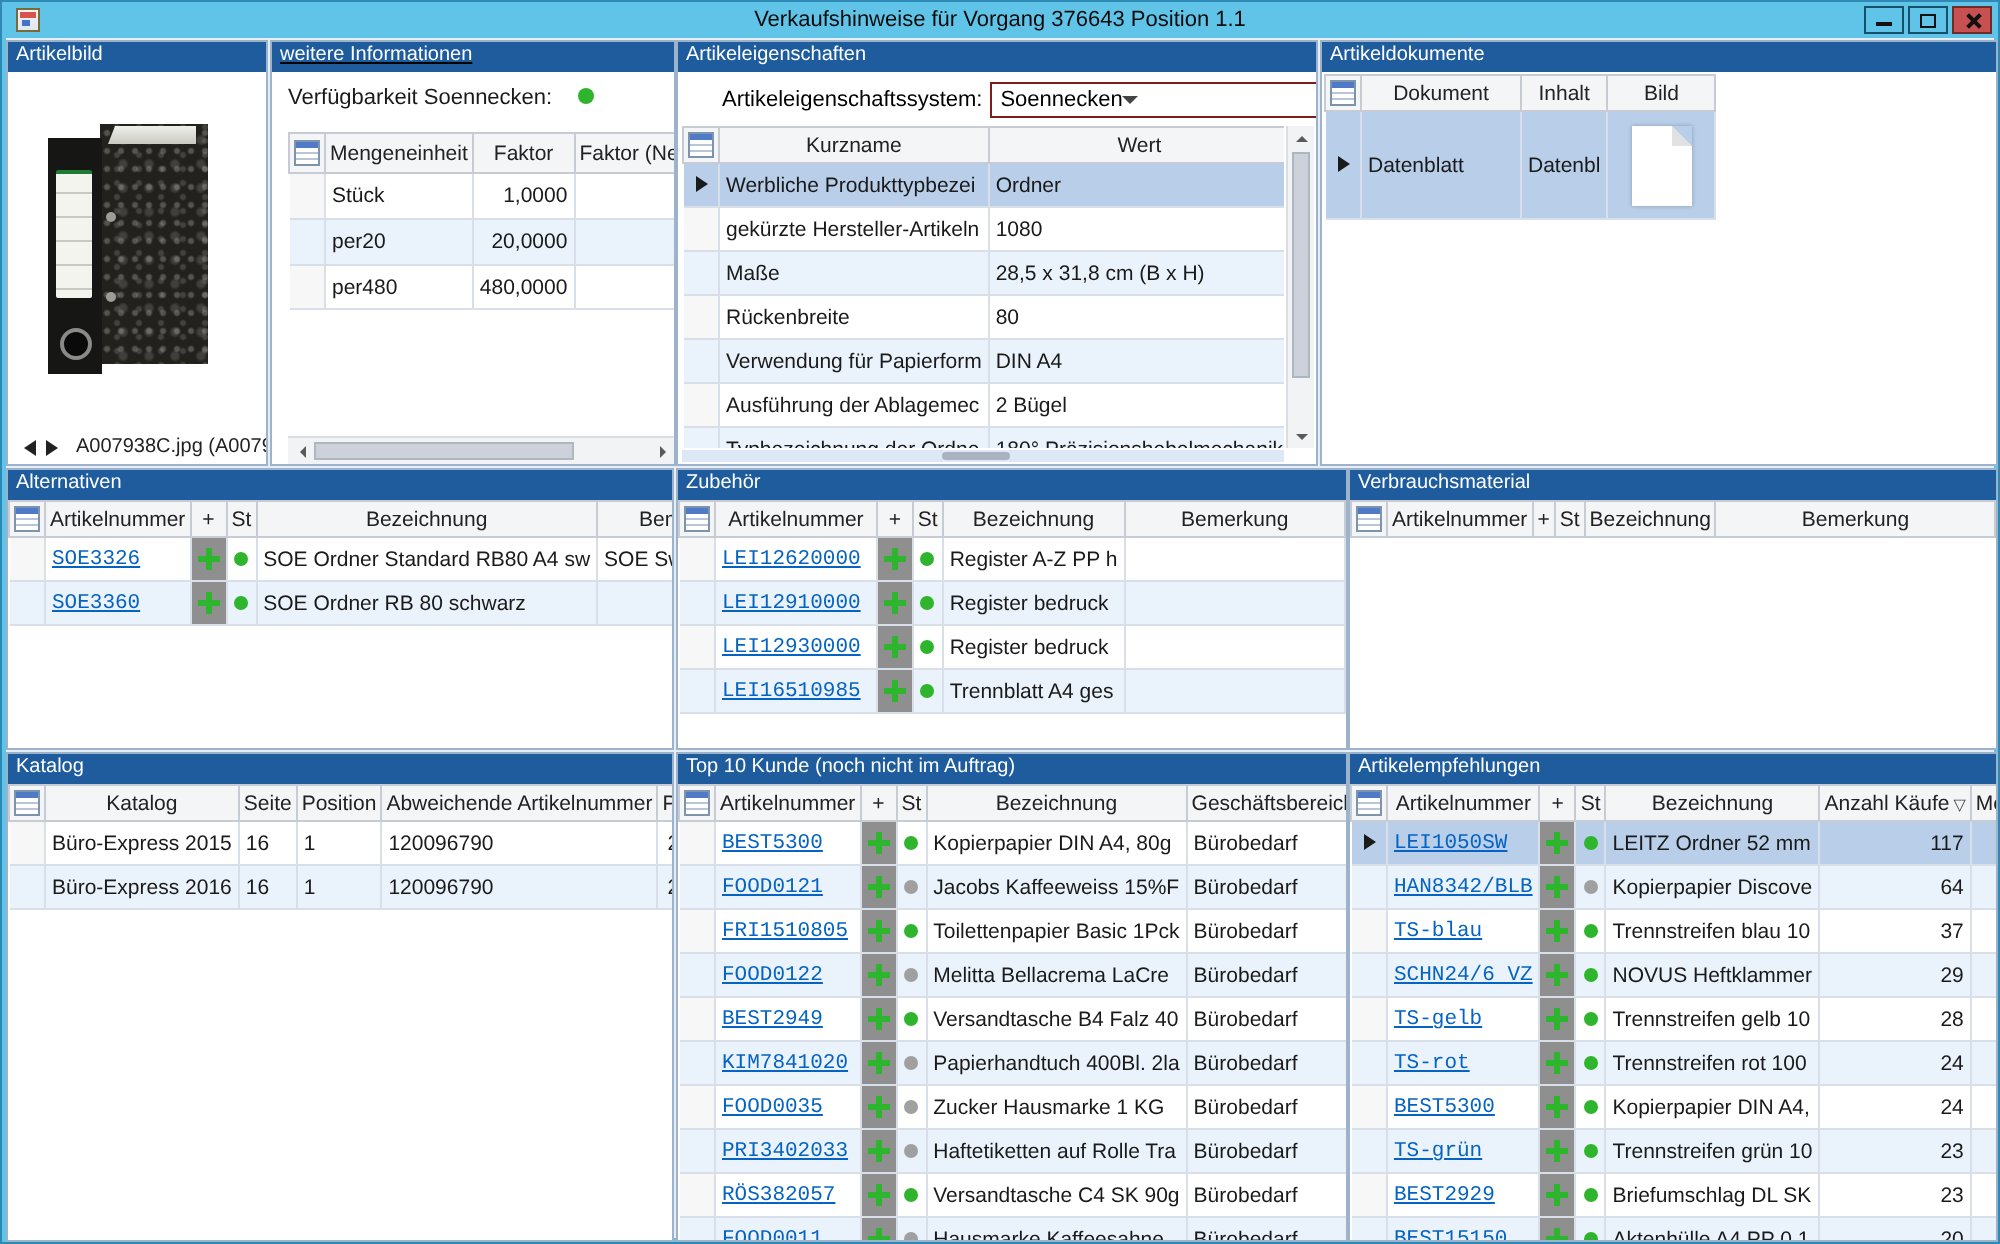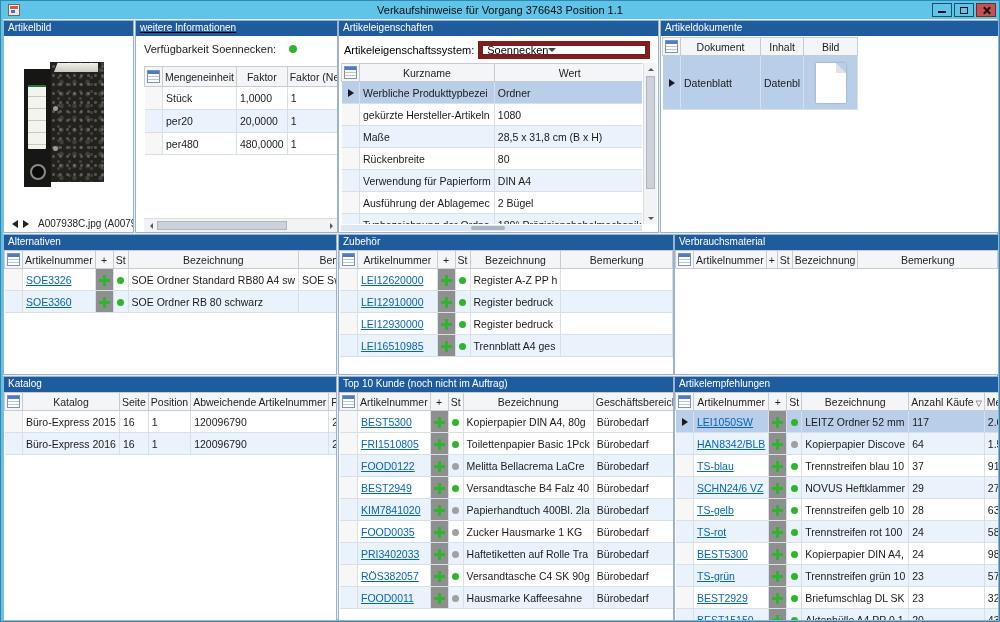--- a/index.html
+++ b/index.html
@@ -20,32 +20,32 @@
   
   .content{position:absolute;top:18px;left:2px;right:2px;bottom:2px;background:#E6EDF6;}
   .panel{position:absolute;border:1px solid #9DB3CC;background:#fff;box-sizing:border-box;overflow:hidden;}
   .panel-header{height:18px;background:var(--phead);color:#fff;font-size:10px;line-height:14px;padding-left:4px;white-space:nowrap;overflow:hidden;}
   .panel-body{position:absolute;top:15px;left:0;right:0;bottom:0;background:#fff;overflow:hidden;}
   
   .gridwrap{position:absolute;overflow:hidden;}
   table.grid{border-collapse:collapse;table-layout:fixed;background:#fff;font-size:10.5px;color:#1a1a1a;}
   table.grid th{background:#F4F5F7;border:1px solid #C6CBD4;font-weight:normal;color:#222;text-align:center;height:17px;padding:0 2px;white-space:nowrap;overflow:hidden;}
   table.grid td{border-right:1px solid #D9DFE8;border-bottom:1px solid #D9DFE8;padding:0 3px;white-space:nowrap;overflow:hidden;height:21px;}
-  table.grid td.num{text-align:left;}
+  table.grid td.num{text-align:right;}
   tr.alt td{background:var(--stripe);}
   tr.sel td{background:var(--sel);}
   td.marker{background:#F7F7F7;padding:0;}
   td.plus-cell{background:var(--plusbg) !important;padding:0;text-align:center;}
   td.dot-cell{padding:0;text-align:center;}
   .plus{display:inline-block;width:11px;height:11px;vertical-align:middle;
         background:linear-gradient(var(--plusgreen),var(--plusgreen)) 50% 50%/11px 3px no-repeat,
                    linear-gradient(var(--plusgreen),var(--plusgreen)) 50% 50%/3px 11px no-repeat;}
   .dot{display:inline-block;width:7px;height:7px;border-radius:50%;vertical-align:middle;}
   .dot-green{background:var(--green);} .dot-gray{background:var(--gray);}
-  .cell-link{color:var(--link);text-decoration:underline;cursor:pointer;}
+  .cell-link{color:var(--link);text-decoration:underline;cursor:pointer;font-family:Liberation Mono, monospace;}
   .row-arrow{display:inline-block;width:0;height:0;border-top:4px solid transparent;border-bottom:4px solid transparent;border-left:6px solid #1a1a1a;margin-left:3px;}
   .selector-icon{display:inline-block;width:11px;height:11px;border:1px solid #7E93AC;background:linear-gradient(#4E7AC7 0 3px,#fff 3px 5px,#B9C6D8 5px 6px,#fff 6px 8px,#B9C6D8 8px 9px,#fff 9px 11px);vertical-align:middle;}
   .sort-glyph{font-size:8px;margin-left:2px;color:#444;}
   .doc-cell{text-align:center;}
   .doc-icon{display:inline-block;width:30px;height:40px;background:#fff;position:relative;box-shadow:0 0 2px rgba(0,0,0,.25);vertical-align:middle;}
   .doc-icon::before{content:"";position:absolute;top:0;right:0;border-style:solid;border-width:0 10px 10px 0;border-color:var(--sel) var(--sel) #E2E2E2 transparent;}
   
   .hscroll{position:absolute;height:13px;background:#F2F3F5;border-top:1px solid #DADDE2;display:flex;align-items:center;}
   .vscroll{position:absolute;width:13px;background:#F2F3F5;border-left:1px solid #DADDE2;display:flex;flex-direction:column;align-items:center;}
   .sb-btn{flex:0 0 13px;width:13px;height:13px;position:relative;background:#F2F3F5;}
@@ -55,22 +55,22 @@
   .tri-up{border-bottom-color:#5a5a5a;left:3.5px;top:2px;}
   .tri-down{border-top-color:#5a5a5a;left:3.5px;top:6px;}
   .hthumb{height:9px;background:#CDD2DA;border:1px solid #AEB6C2;box-sizing:border-box;}
   .vthumb{width:9px;background:#CDD2DA;border:1px solid #AEB6C2;box-sizing:border-box;}
   .thin-hscroll{position:absolute;height:6px;background:#DCE8F5;}
   .thin-thumb{position:absolute;top:1px;height:4px;width:34px;background:#A9B2BE;border-radius:2px;}
   
   .avail-row{position:absolute;top:7px;left:8px;font-size:11px;color:#1a1a1a;white-space:nowrap;}
   .avail-dot{display:inline-block;width:8px;height:8px;border-radius:50%;background:var(--green);margin-left:10px;}
   
-  .combo-row{position:absolute;top:5px;left:5px;font-size:11px;white-space:nowrap;display:flex;align-items:center;}
-  .combo{display:inline-flex;width:172px;height:18px;border:5px solid #7f1d1d;background:#fff;margin-left:4px;align-items:center;padding:0 2px 0 4px;box-sizing:border-box;}
+  .combo-row{position:absolute;top:5px;left:22px;font-size:11px;white-space:nowrap;display:flex;align-items:center;}
+  .combo{display:inline-flex;width:172px;height:18px;border:1px solid #7f1d1d;background:#fff;margin-left:4px;align-items:center;padding:0 2px 0 4px;box-sizing:border-box;}
   .combo-arrow{width:0;height:0;border:4px solid transparent;border-top-color:#444;margin-top:4px;}
   
   .image-area{position:absolute;top:0;left:0;right:0;bottom:20px;background:#fff;}
   .caption-row{position:absolute;left:4px;bottom:3px;right:2px;font-size:10px;color:#222;white-space:nowrap;display:flex;align-items:center;gap:5px;}
   .nav-tri{width:0;height:0;border:4px solid transparent;cursor:pointer;}
   .nav-prev{border-right:6px solid #222;}
   .nav-next{border-left:6px solid #222;}
   .binder{position:absolute;left:20px;top:26px;width:82px;height:128px;}
   .binder-body{position:absolute;left:26px;top:0;width:54px;height:120px;background:
       radial-gradient(circle, rgba(215,215,205,.28) 1px, transparent 2px) 0 0/7px 9px,
@@ -504,20 +504,28 @@
               </thead>
               <tbody>
                 <tr>
                   <td class="marker"></td>
                   <td><a class="cell-link">BEST5300</a></td>
                   <td class="plus-cell"><span class="plus"></span></td>
                   <td class="dot-cell"><span class="dot dot-green"></span></td>
                   <td>Kopierpapier DIN A4, 80g</td>
                   <td>Bürobedarf</td>
                 </tr>
+                <tr class="alt">
+                  <td class="marker"></td>
+                  <td><a class="cell-link">FOOD0121</a></td>
+                  <td class="plus-cell"><span class="plus"></span></td>
+                  <td class="dot-cell"><span class="dot dot-gray"></span></td>
+                  <td>Jacobs Kaffeeweiss 15%F</td>
+                  <td>Bürobedarf</td>
+                </tr>
                 <tr>
                   <td class="marker"></td>
                   <td><a class="cell-link">FRI1510805</a></td>
                   <td class="plus-cell"><span class="plus"></span></td>
                   <td class="dot-cell"><span class="dot dot-green"></span></td>
                   <td>Toilettenpapier Basic 1Pck</td>
                   <td>Bürobedarf</td>
                 </tr>
                 <tr class="alt">
                   <td class="marker"></td>

